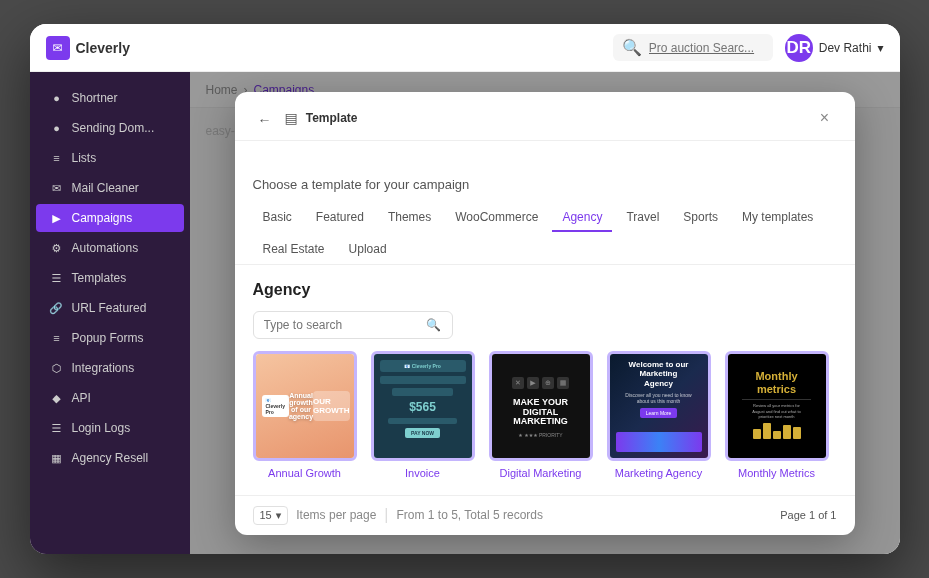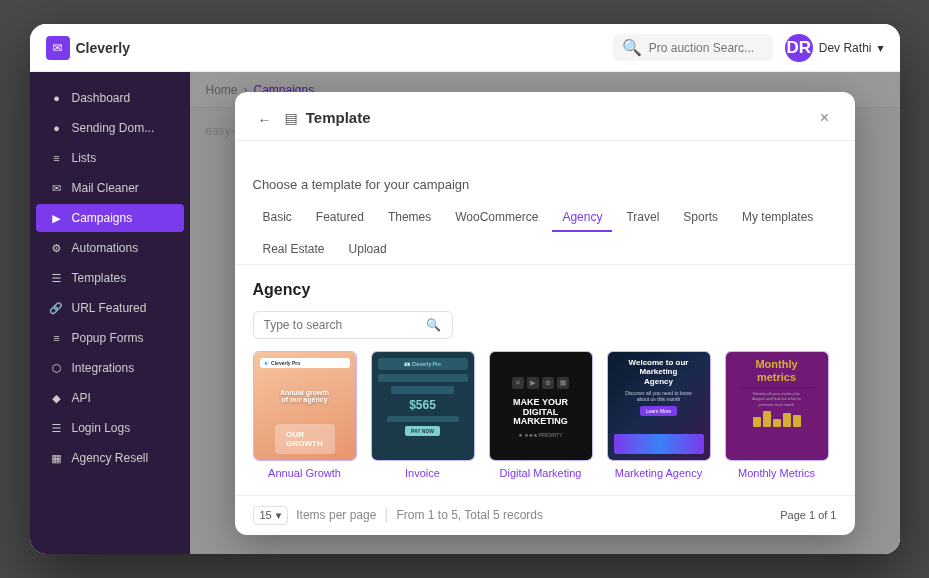--- a/index.html
+++ b/index.html
@@ -75,20 +75,21 @@
       width: 160px;
     }
 
     .search-bar input {
       border: none;
       background: transparent;
       font-size: 12px;
       color: #666;
       outline: none;
       width: 100%;
+      text-decoration: underline;
     }
 
     .user-avatar {
       display: flex;
       align-items: center;
       gap: 6px;
       font-size: 12px;
       color: #333;
     }
 
@@ -209,21 +210,21 @@
       align-items: center;
       gap: 8px;
     }
 
     .modal-title-icon {
       color: #555;
       font-size: 14px;
     }
 
     .modal-title {
-      font-size: 15px;
+      font-size: 12px;
       font-weight: 600;
       color: #333;
     }
 
     .modal-close {
       width: 24px;
       height: 24px;
       display: flex;
       align-items: center;
       justify-content: center;
@@ -340,29 +341,29 @@
       flex-direction: column;
       align-items: center;
       gap: 6px;
     }
 
     .template-thumb {
       width: 104px;
       height: 110px;
       border-radius: 6px;
       overflow: hidden;
-      border: 1px solid #c4b5fd;
+      border: 3px solid #c4b5fd;
       position: relative;
     }
 
     
     .tmpl-annual-growth {
       background: linear-gradient(160deg, #f5c4a0 0%, #e8956d 100%);
       display: flex;
-      flex-direction: column;
+      flex-direction: row;
       align-items: center;
       justify-content: space-between;
       padding: 6px;
     }
 
     .tmpl-ag-header {
       background: #fff;
       width: 100%;
       border-radius: 3px;
       padding: 2px 4px;
@@ -516,24 +517,25 @@
     .tmpl-ma-wave {
       width: 100%;
       height: 20px;
       background: linear-gradient(90deg, #7c3aed, #3b82f6, #7c3aed);
       border-radius: 2px;
       margin-top: auto;
     }
 
     
     .tmpl-metrics {
-      background: #701a75;
+      background: #000000;
       display: flex;
       flex-direction: column;
       align-items: center;
+      justify-content: center;
       gap: 3px;
       padding: 6px;
     }
 
     .tmpl-met-title {
       font-size: 11px;
       font-weight: 700;
       color: #d4af37;
       text-align: center;
       line-height: 1.2;
@@ -634,21 +636,21 @@
       <span>Dev Rathi</span>
       <span>▾</span>
     </div>
   </div>
 
   <div class="main-area">
 
     <div class="sidebar">
       <div class="sidebar-item">
         <span class="sidebar-icon">●</span>
-        <span>Dashboard</span>
+        <span>Shortner</span>
       </div>
       <div class="sidebar-item">
         <span class="sidebar-icon">●</span>
         <span>Sending Dom...</span>
       </div>
       <div class="sidebar-item">
         <span class="sidebar-icon">≡</span>
         <span>Lists</span>
       </div>
       <div class="sidebar-item">

